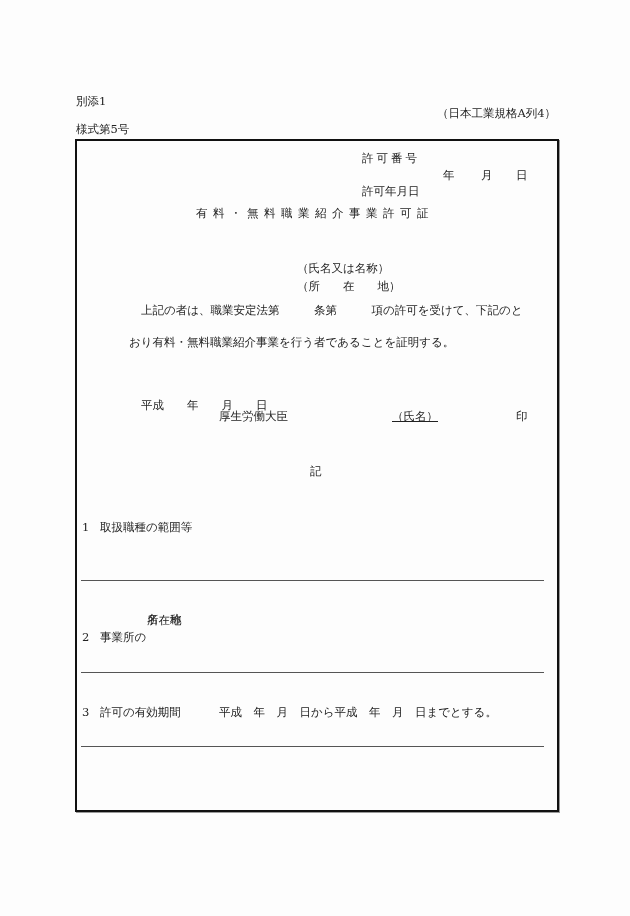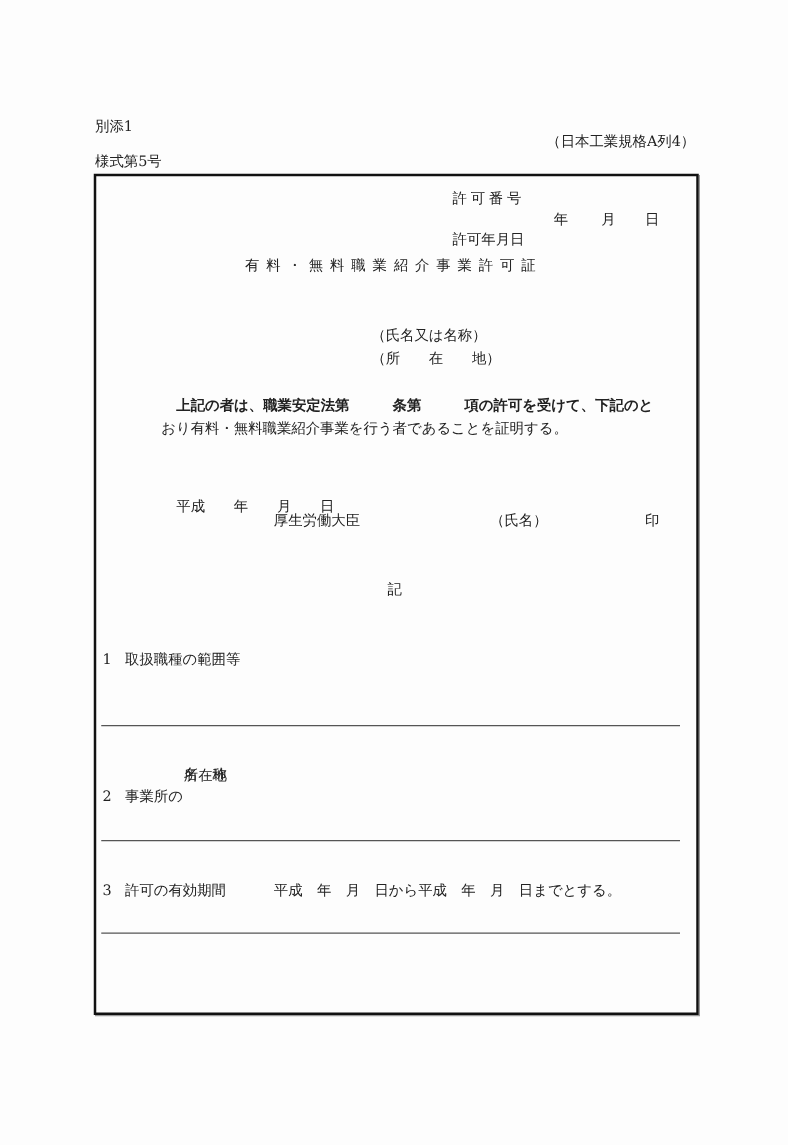--- a/index.html
+++ b/index.html
@@ -29,27 +29,27 @@
 <div class="abs" style="left:362px;top:170px;margin-top:16px;">許可年月日</div>
 <div class="abs" style="left:443px;top:170px;">年</div>
 <div class="abs" style="left:481px;top:170px;">月</div>
 <div class="abs" style="left:516px;top:170px;">日</div>
 
 <div class="abs title" style="left:196px;top:208px;">有料・無料職業紹介事業許可証</div>
 
 <div class="abs" style="left:297px;top:263px;">（氏名又は名称）</div>
 <div class="abs" style="left:297px;top:281px;">（所　　在　　地）</div>
 
-<div class="abs" style="left:141px;top:319px;font-weight:bold;">上記の者は、職業安定法第　　　条第　　　項の許可を受けて、下記のと</div>
+<div class="abs" style="left:141px;top:305px;">上記の者は、職業安定法第　　　条第　　　項の許可を受けて、下記のと</div>
 <div class="abs" style="left:129px;top:337px;text-align:right;">おり有料・無料職業紹介事業を行う者であることを証明する。</div>
 
 <div class="abs" style="left:141px;top:372px;margin-top:28px;">平成　　年　　月　　日</div>
 
 <div class="abs" style="left:219px;top:411px;">厚生労働大臣</div>
-<div class="abs" style="left:392px;top:411px;">（氏名）</div>
+<div class="abs" style="left:392px;top:411px;text-decoration:underline;">（氏名）</div>
 <div class="abs" style="left:516px;top:411px;">印</div>
 
 <div class="abs" style="left:310px;top:466px;">記</div>
 
 <div class="abs" style="left:82px;top:522px;">1</div>
 <div class="abs" style="left:100px;top:522px;text-align:center;">取扱職種の範囲等</div>
 <div class="hr" style="top:580px;"></div>
 
 <div class="abs" style="left:147px;top:614px;">名　称</div>
 <div class="abs" style="left:82px;top:632px;">2</div>

